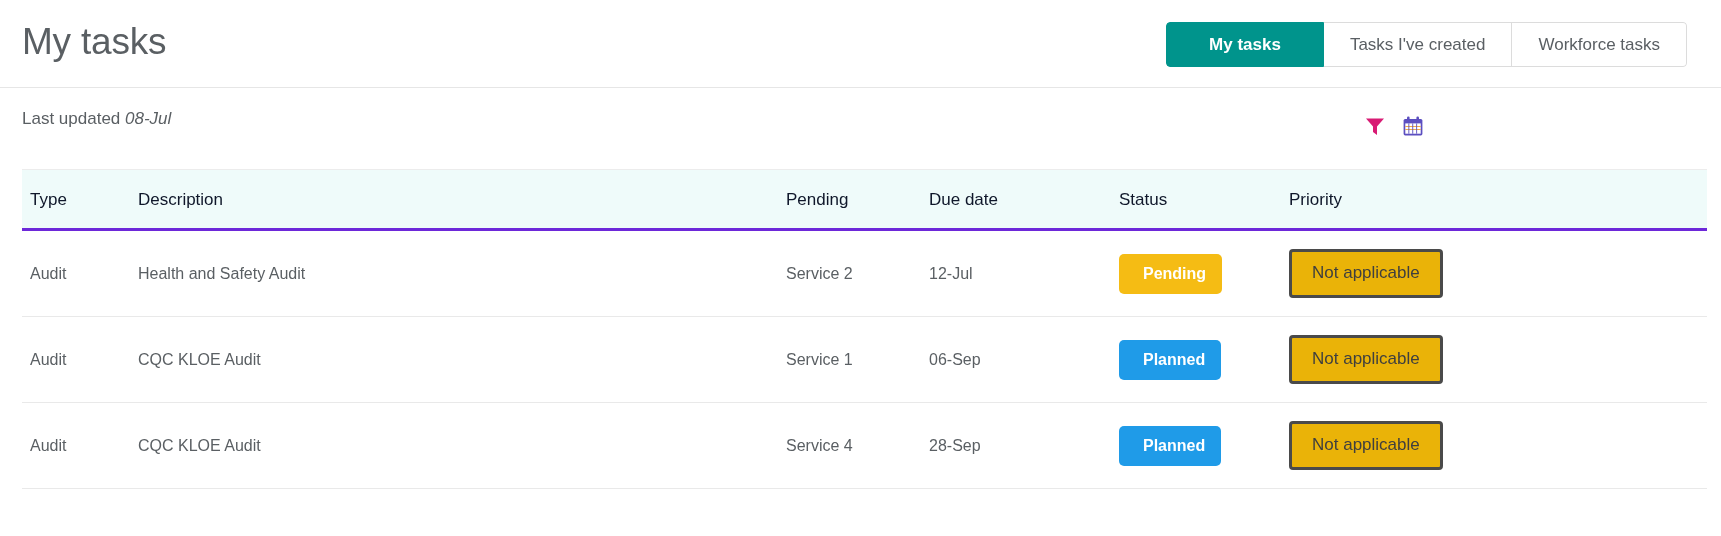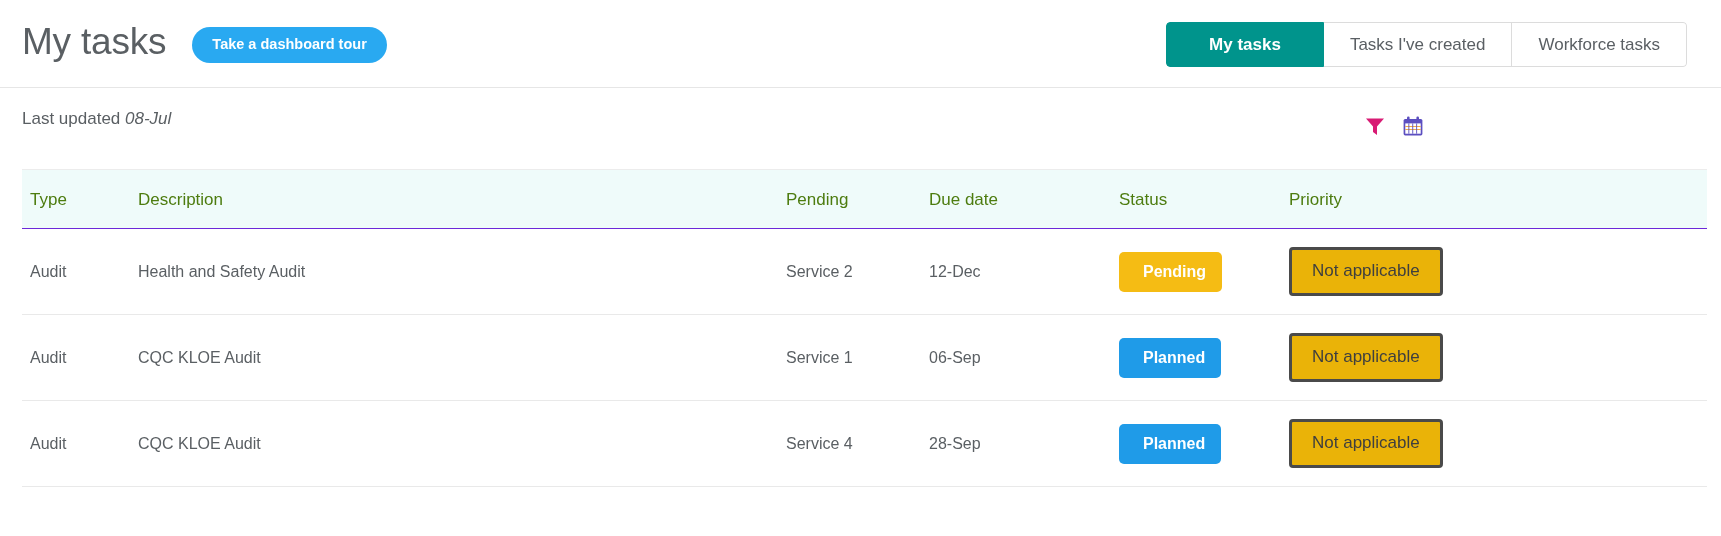--- a/index.html
+++ b/index.html
@@ -146,25 +146,25 @@
   }
   table.tasks {
     width: 100%;
     border-collapse: collapse;
     table-layout: fixed;
   }
   table.tasks thead th {
     background: #effbfa;
     font-size: 17px;
     font-weight: normal;
-    color: #4d7c0f;
+    color: #0f172a;
     text-align: left;
     padding: 20px 0 18px 0;
     border-top: 1px solid #ececec;
-    border-bottom: 1px solid #6d28d9;
+    border-bottom: 3px solid #6d28d9;
   }
   table.tasks tbody td {
     font-size: 16px;
     color: #5a5f63;
     padding: 0;
     height: 85px;
     vertical-align: middle;
     border-bottom: 1px solid #e9e9e9;
   }
 
@@ -202,21 +202,20 @@
 </style>
 </head>
 <body>
 
 <div class="page">
 
   <div class="header-bar">
 
     <div class="title-group">
       <div class="page-title">My tasks</div>
-      <button class="tour-button">Take a dashboard tour</button>
     </div>
 
     <div class="tab-group">
       <div class="tab active">My tasks</div>
       <div class="tab">Tasks I've created</div>
       <div class="tab">Workforce tasks</div>
     </div>
 
   </div>
 
@@ -267,21 +266,21 @@
           <th class="col-status">Status</th>
           <th class="col-priority">Priority</th>
         </tr>
       </thead>
       <tbody>
 
         <tr>
           <td class="col-type">Audit</td>
           <td class="col-desc">Health and Safety Audit</td>
           <td class="col-location">Service 2</td>
-          <td class="col-due">12-Dec</td>
+          <td class="col-due">12-Jul</td>
           <td class="col-status">
             <span class="badge pending">Pending</span>
           </td>
           <td class="col-priority">
             <span class="priority-box">Not applicable</span>
           </td>
         </tr>
 
         <tr>
           <td class="col-type">Audit</td>

